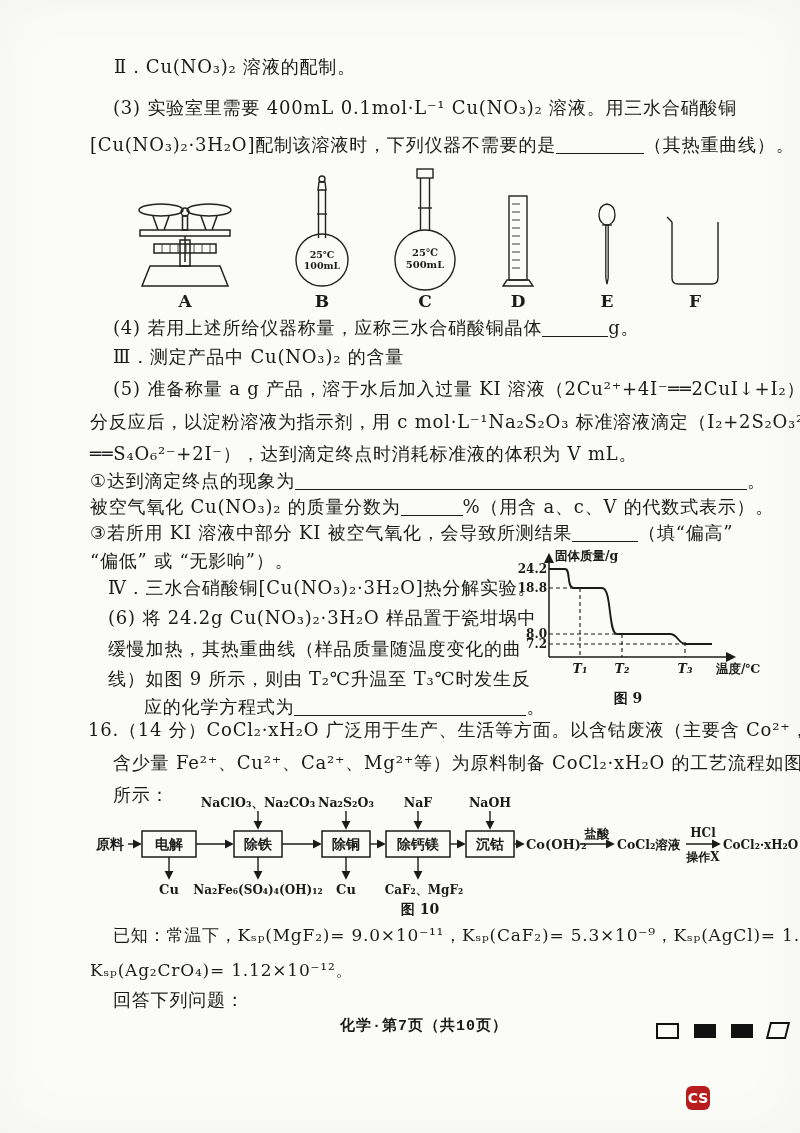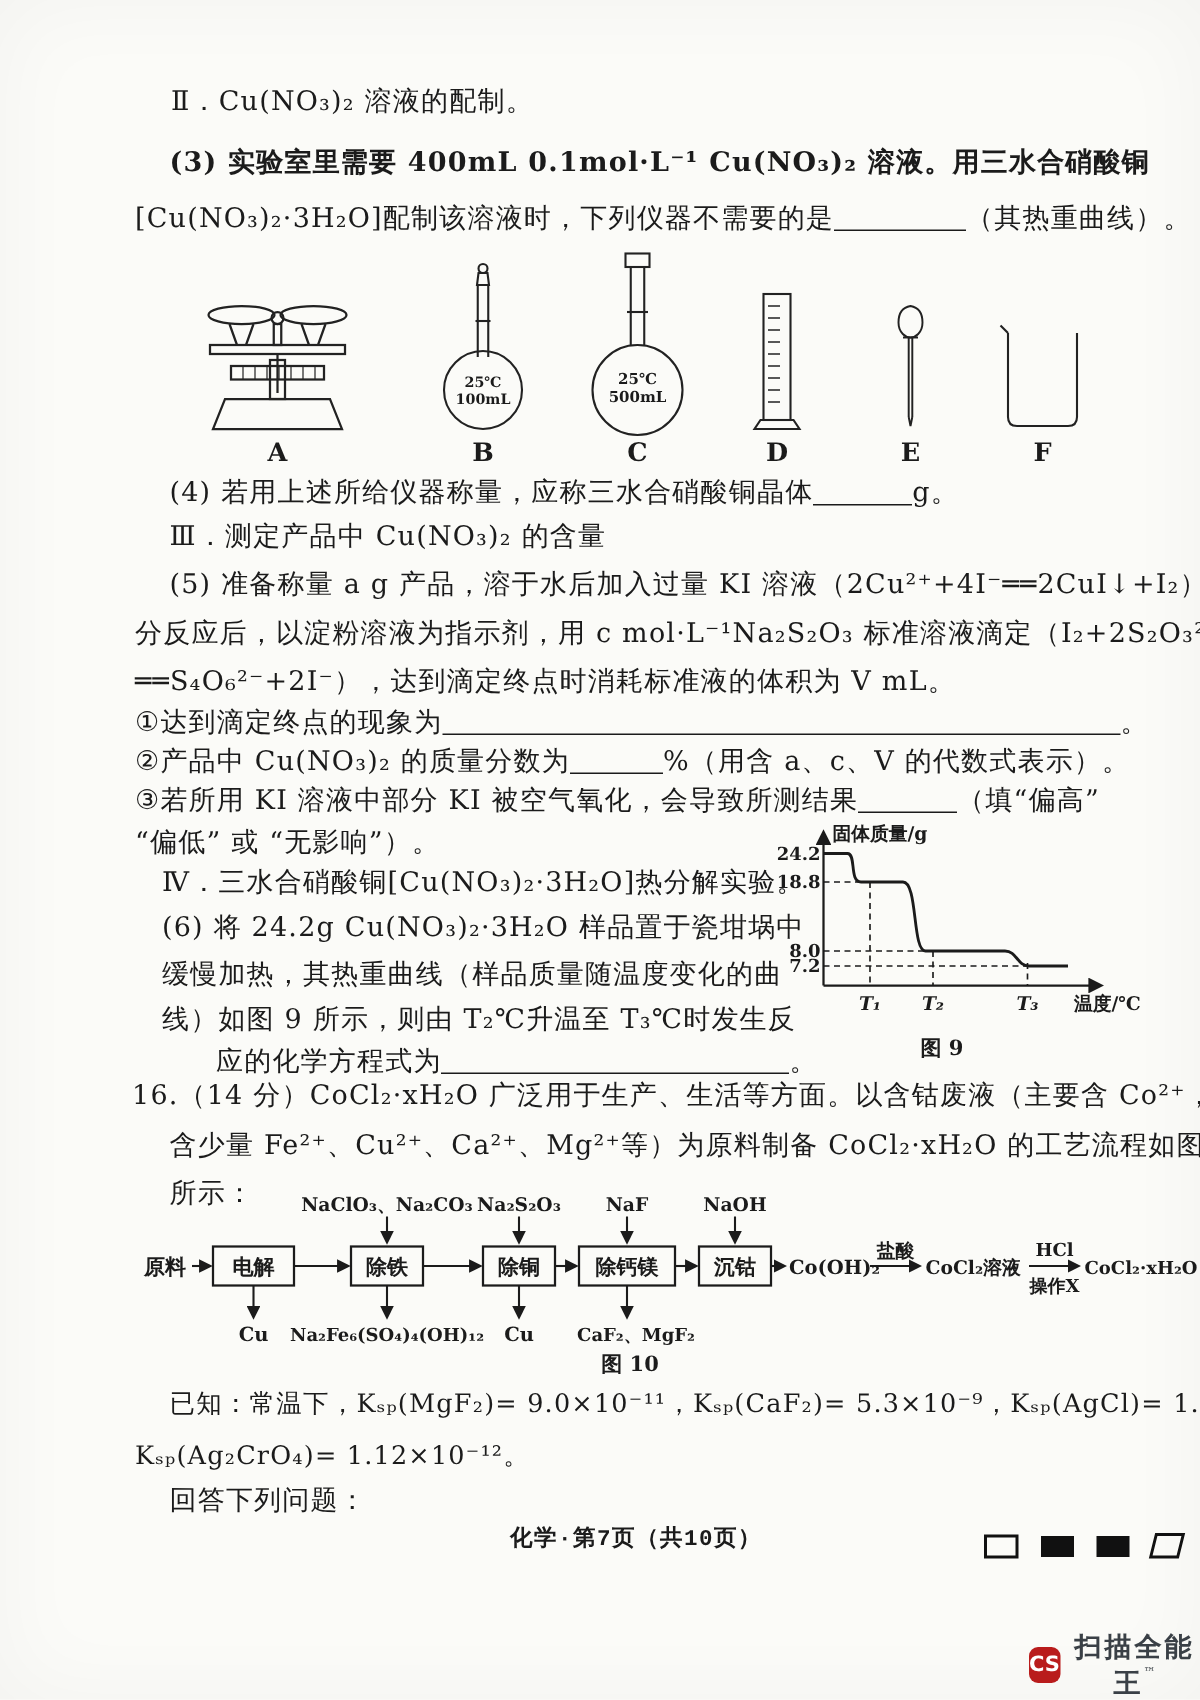--- a/index.html
+++ b/index.html
@@ -47,21 +47,21 @@
   .wm-tm{font-size:8px;vertical-align:top;color:#3a4046;}
 </style>
 </head>
 <body>
 
 <div class="noise"></div>
 <div class="vignette"></div>
 
 <div class="line" style="left:114px;top:55px;">Ⅱ．Cu(NO₃)₂ 溶液的配制。</div>
 
-<div class="line" style="left:113px;top:96px;font-weight:bold;">(3) 实验室里需要 400mL 0.1mol·L⁻¹ Cu(NO₃)₂ 溶液。用三水合硝酸铜</div>
+<div class="line" style="left:113px;top:96px;">(3) 实验室里需要 400mL 0.1mol·L⁻¹ Cu(NO₃)₂ 溶液。用三水合硝酸铜</div>
 <div class="line" style="left:90px;top:133px;">
   <span>[Cu(NO₃)₂·3H₂O]配制该溶液时，下列仪器不需要的是</span><span class="blank" style="width:88px;"></span><span>（其热重曲线）。</span>
 </div>
 
 <svg style="left:86px;top:166px;" width="690" height="150" viewBox="0 0 690 150">
 
   <g stroke="#222" fill="none" stroke-width="1.5">
     <path d="M56,120 L142,120 L134,100 L64,100 Z"></path>
     <rect x="94" y="74" width="10" height="26"></rect>
     <rect x="54" y="64" width="90" height="6"></rect>
@@ -128,21 +128,21 @@
 <div class="line" style="left:113px;top:345px;">Ⅲ．测定产品中 Cu(NO₃)₂ 的含量</div>
 
 <div class="line" style="left:113px;top:377px;">(5) 准备称量 a g 产品，溶于水后加入过量 KI 溶液（2Cu²⁺+4I⁻══2CuI↓+I₂），充</div>
 <div class="line" style="left:90px;top:410px;">分反应后，以淀粉溶液为指示剂，用 c mol·L⁻¹Na₂S₂O₃ 标准溶液滴定（I₂+2S₂O₃²⁻</div>
 <div class="line" style="left:90px;top:442px;">══S₄O₆²⁻+2I⁻），达到滴定终点时消耗标准液的体积为 V mL。</div>
 
 <div class="line" style="left:90px;top:469px;">
   <span>①达到滴定终点的现象为</span><span class="blank" style="width:452px;"></span><span>。</span>
 </div>
 <div class="line" style="left:90px;top:495px;">
-  <span>②产品中 Cu(NO₃)₂ 的质量分数为</span><span class="blank" style="width:62px;"></span><span>%（用含 a、c、V 的代数式表示）。</span>
+  <span>被空气氧化 Cu(NO₃)₂ 的质量分数为</span><span class="blank" style="width:62px;"></span><span>%（用含 a、c、V 的代数式表示）。</span>
 </div>
 <div class="line" style="left:90px;top:521px;">
   <span>③若所用 KI 溶液中部分 KI 被空气氧化，会导致所测结果</span><span class="blank" style="width:66px;"></span><span>（填“偏高”</span>
 </div>
 <div class="line" style="left:90px;top:549px;">“偏低” 或 “无影响”）。</div>
 
 <div class="line" style="left:108px;top:576px;">Ⅳ．三水合硝酸铜[Cu(NO₃)₂·3H₂O]热分解实验。</div>
 
 <div class="line" style="left:108px;top:606px;">(6) 将 24.2g Cu(NO₃)₂·3H₂O 样品置于瓷坩埚中</div>
 <div class="line" style="left:108px;top:637px;">缓慢加热，其热重曲线（样品质量随温度变化的曲</div>
@@ -256,18 +256,15 @@
 <div class="footer-marks">
   <div class="fm fm-outline"></div>
   <div class="fm fm-filled"></div>
   <div class="fm fm-filled"></div>
   <div class="fm fm-para"></div>
 </div>
 
 <div class="watermark">
   <div class="wm-row">
     <div class="wm-badge">CS</div>
-    <div>
-      <span class="wm-brand">扫描全能王</span><span class="wm-tm">™</span>
-    </div>
   </div>
 
 </div>
 
 </body></html>

